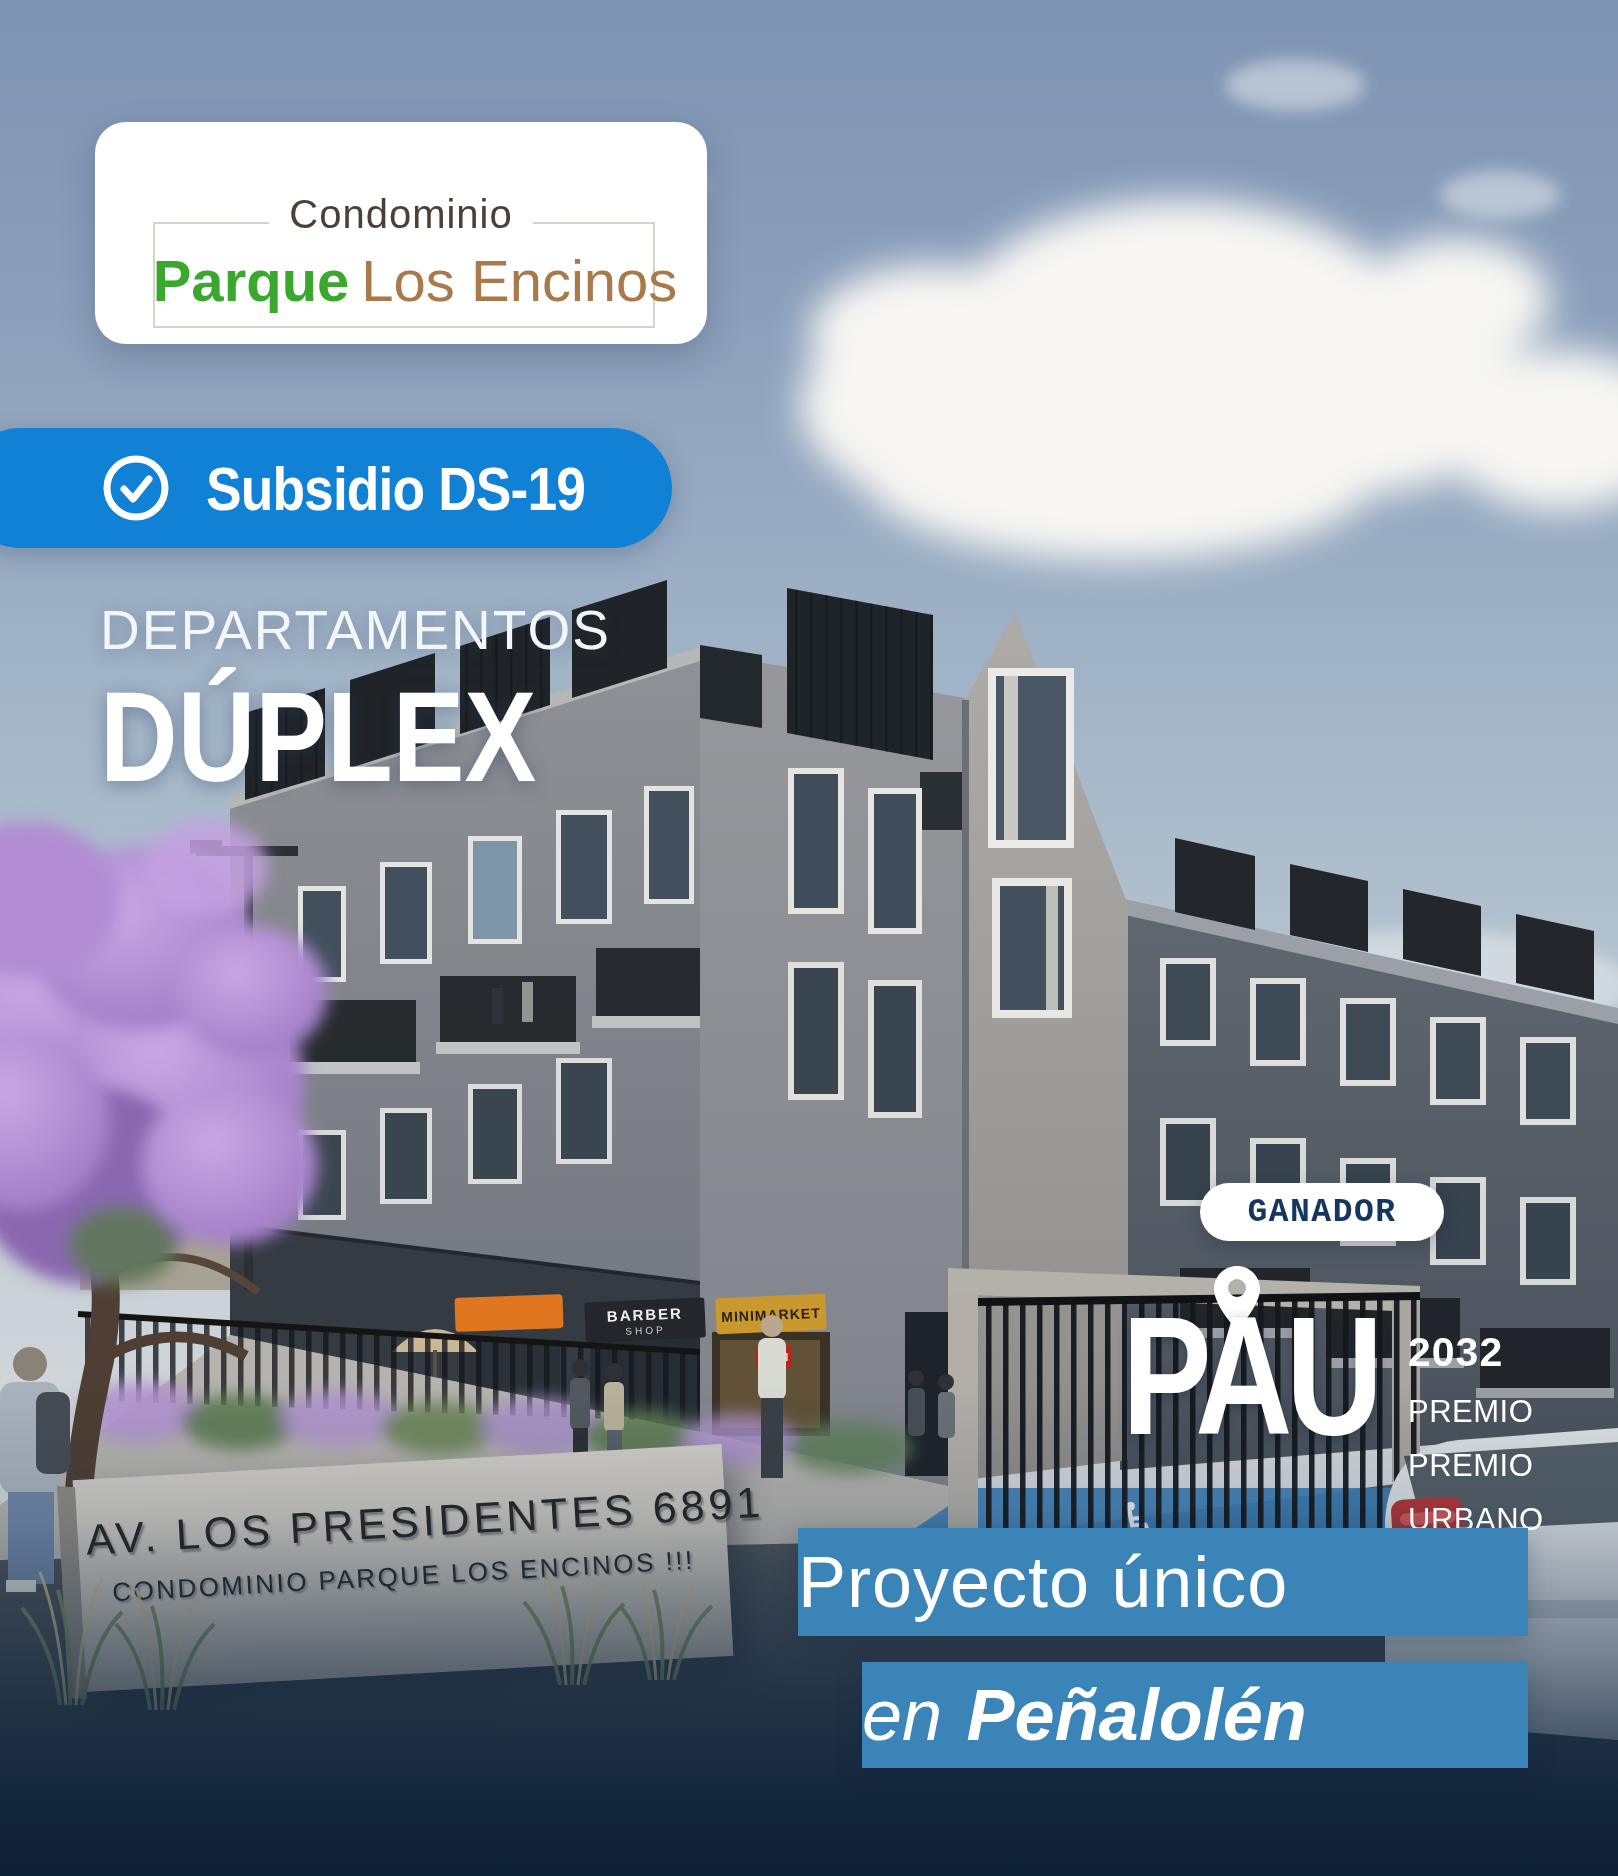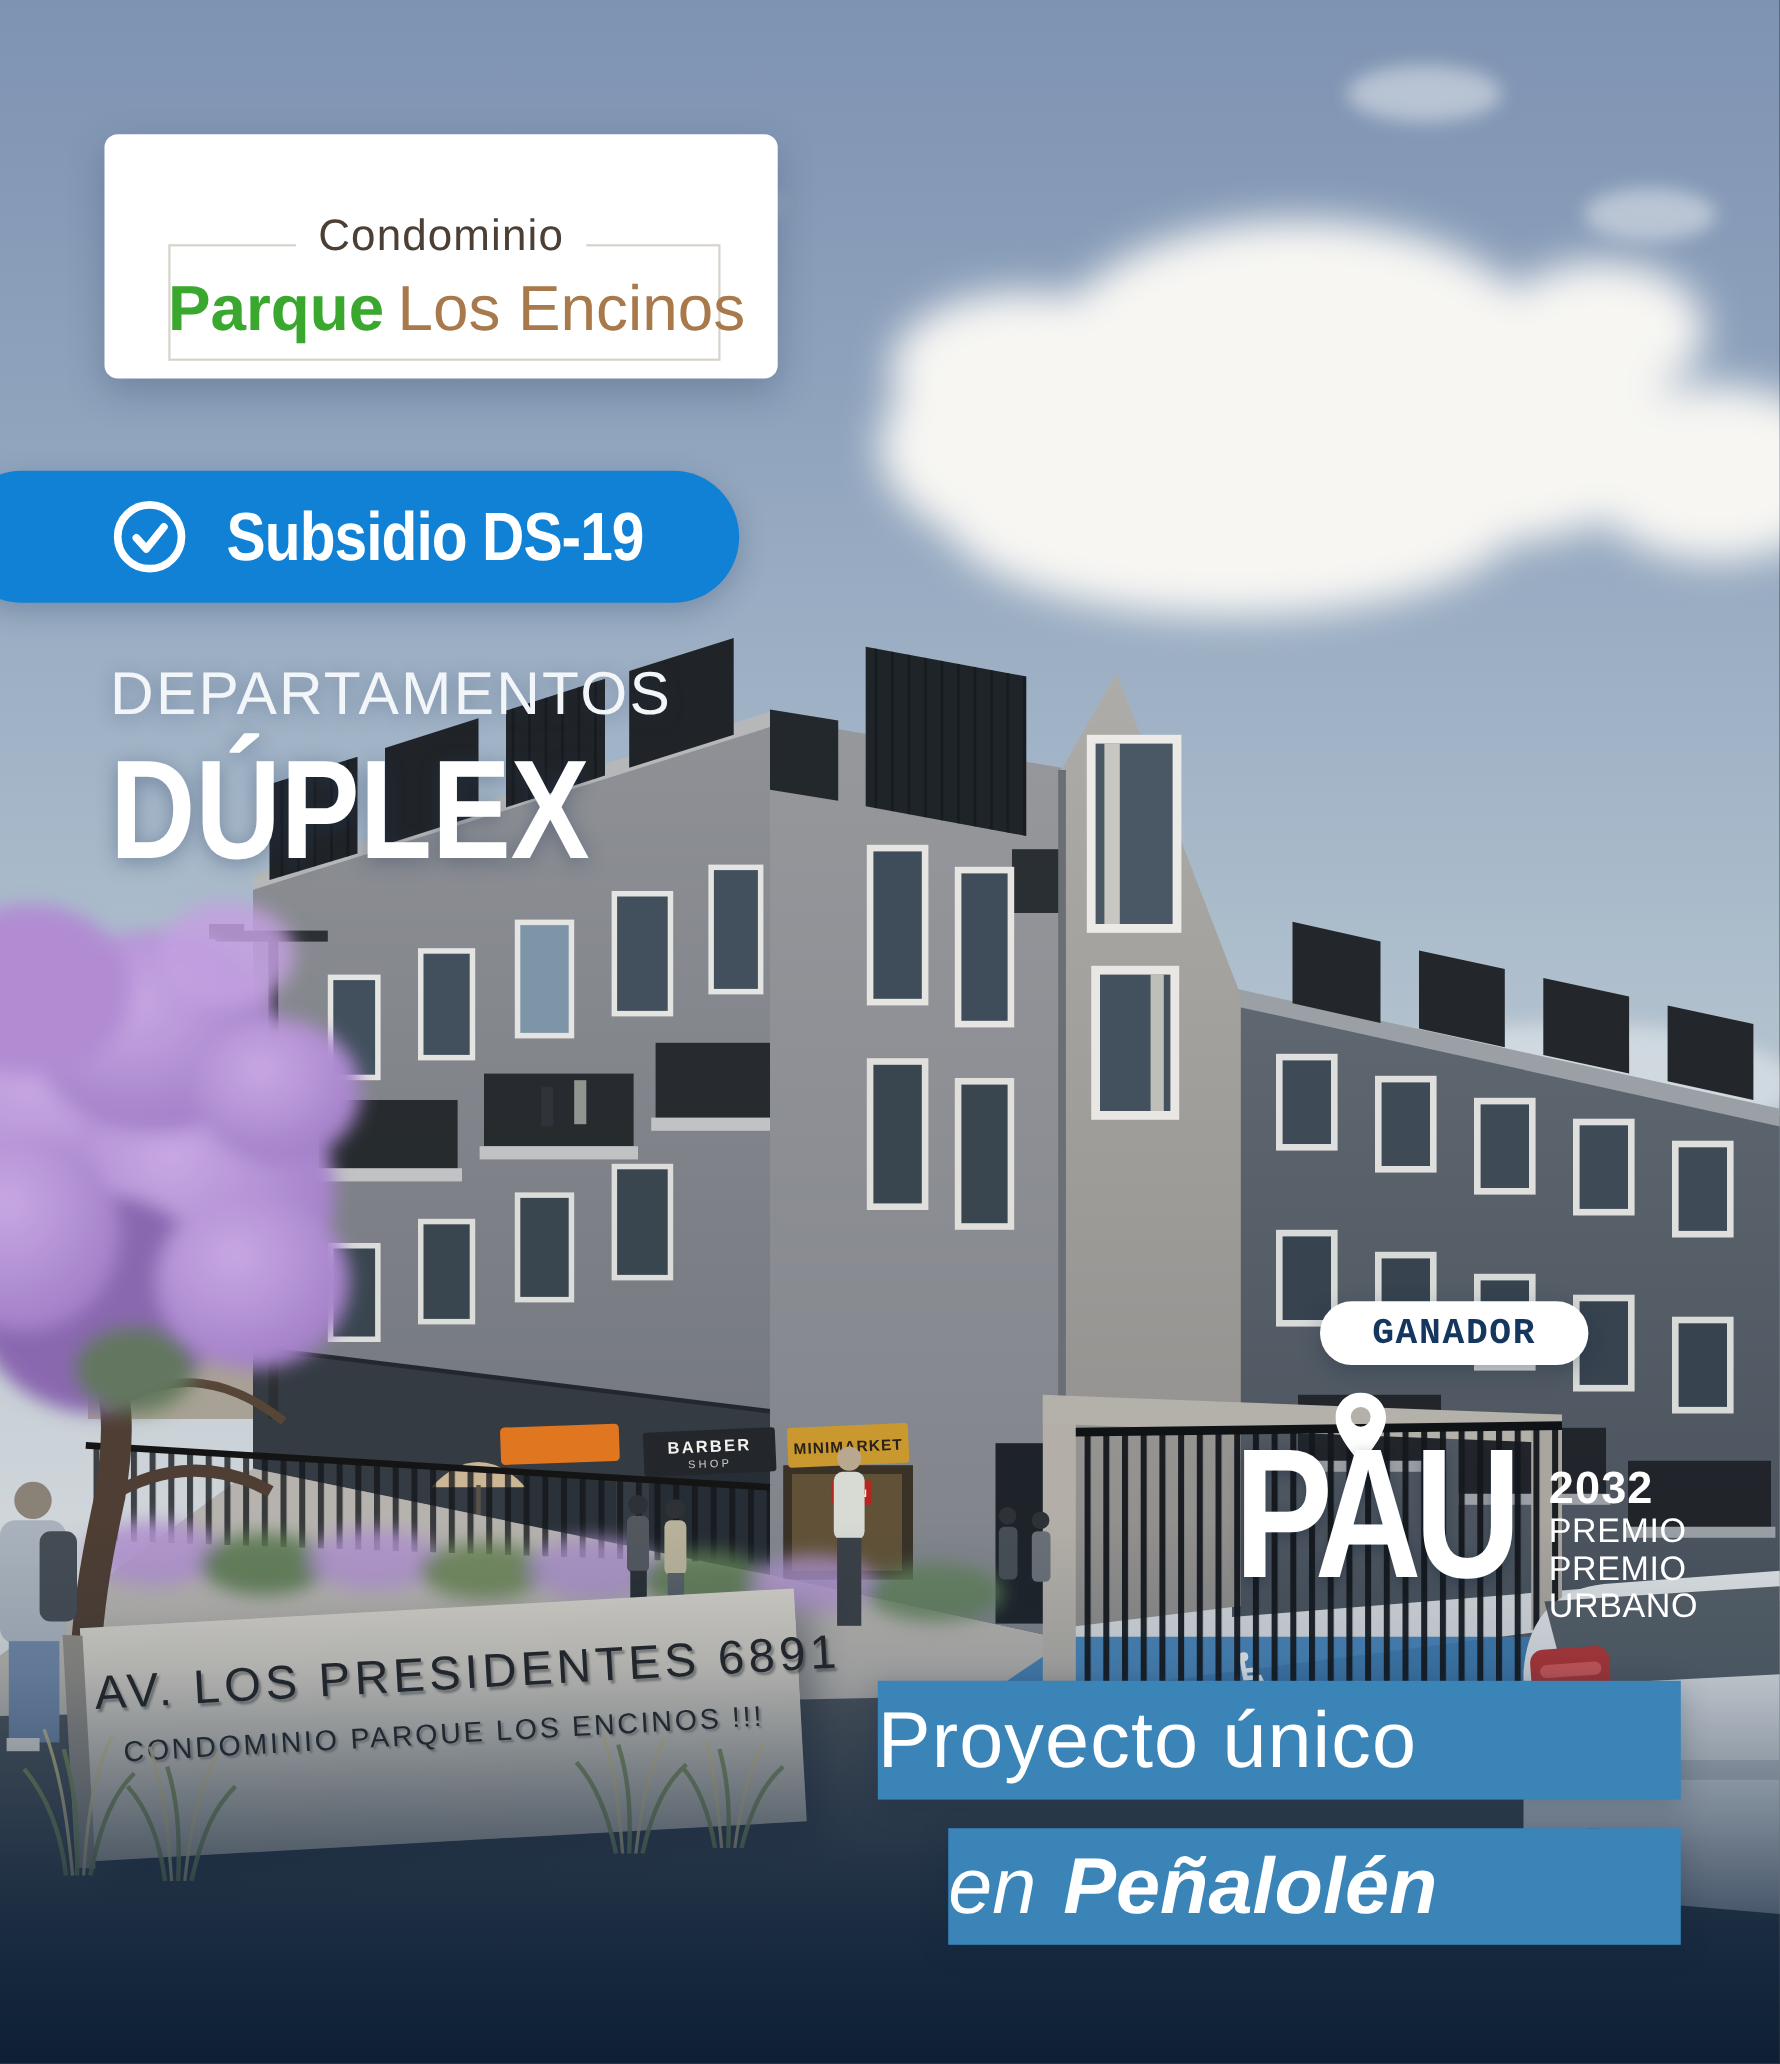--- a/index.html
+++ b/index.html
@@ -3,21 +3,21 @@
 <meta charset="utf-8">
 <style>
   html,body{margin:0;padding:0;background:#20272e;}
   *{box-sizing:border-box;font-family:"Liberation Sans","DejaVu Sans",sans-serif;}
   .canvas{position:relative;width:1618px;height:1876px;overflow:hidden;
     background:linear-gradient(180deg,#7e93b2 0%,#8fa3bd 20%,#abbccb 45%,#c6cfd6 65%,#d6dadc 80%,#cfd3d6 100%);}
   .abs{position:absolute;}
   svg{display:block;}
 
   
-  .logo-card{left:95px;top:122px;width:612px;height:222px;background:#ffffff;border-radius:12px;
+  .logo-card{left:95px;top:122px;width:612px;height:222px;background:#ffffff;border-radius:31px;
     box-shadow:0 12px 34px rgba(30,45,70,.25);z-index:10;}
   .logo-frame{position:absolute;left:58px;right:52px;top:100px;bottom:16px;border:2px solid #d8d3ca;}
   .logo-top{position:absolute;left:0;right:0;top:70px;text-align:center;line-height:44px;z-index:2;}
   .logo-top span{display:inline-block;background:#ffffff;padding:0 20px;font-size:40px;color:var(--brand_dark,#4c4036);letter-spacing:1px;}
   .logo-name{position:absolute;left:0;right:0;top:126px;text-align:center;font-size:58px;line-height:66px;letter-spacing:0;margin-left:28px;}
   .logo-name .g{color:var(--brand_green,#3aa82e);font-weight:700;margin-right:12px;}
   .logo-name .b{color:var(--brand_brown,#a8794a);font-weight:500;}
 
   
   .subsidio{left:-40px;top:428px;width:712px;height:120px;border-radius:60px;background:var(--badge_blue,#1181d6);
@@ -35,21 +35,21 @@
   
   .ganador{left:1200px;top:1183px;width:244px;height:58px;border-radius:29px;background:#ffffff;z-index:10;
     display:flex;align-items:center;justify-content:center;font-weight:700;font-size:33px;letter-spacing:1.5px;
     color:var(--navy,#14365f);box-shadow:0 6px 20px rgba(15,35,60,.3);font-family:Liberation Mono, monospace;}
   .pau{left:1120px;top:1262px;width:430px;height:210px;z-index:10;color:#fff;}
   .pau .letters{position:absolute;left:2px;top:30px;font-size:168px;line-height:1;font-weight:700;letter-spacing:-8px;
     transform:scaleX(.8);transform-origin:left top;text-shadow:0 3px 14px rgba(15,30,55,.35);}
   .pau .pin{position:absolute;left:94px;top:4px;}
   .pau .award-col{position:absolute;left:288px;top:70px;line-height:1;}
   .pau .yr{font-size:41px;font-weight:700;letter-spacing:1px;}
-  .pau .sub{font-size:31px;font-weight:400;letter-spacing:.5px;margin-top:3px;}
+  .pau .sub{font-size:31px;font-weight:400;letter-spacing:.5px;margin-top:23px;}
 
   
   .wall{left:78px;top:1462px;width:650px;height:212px;z-index:5;transform:rotate(-3.2deg);
     background:linear-gradient(180deg,#d3cfc7 0%,#c6c2ba 55%,#b2aea6 100%);
     box-shadow:14px 18px 30px rgba(20,30,45,.35);}
   .wall:before{content:"";position:absolute;left:-16px;top:6px;width:18px;height:100%;background:#8f8b84;transform:skewY(6deg);}
   .wall .l1{margin:36px 10px 0 10px;text-align:center;font-size:43px;font-weight:500;letter-spacing:4px;color:#232628;
     text-shadow:2px 3px 2px rgba(0,0,0,.35);white-space:nowrap;}
   .wall .l2{margin-top:14px;text-align:center;font-size:26px;font-weight:500;letter-spacing:2.5px;color:#26292b;
     text-shadow:2px 2px 2px rgba(0,0,0,.3);white-space:nowrap;}

